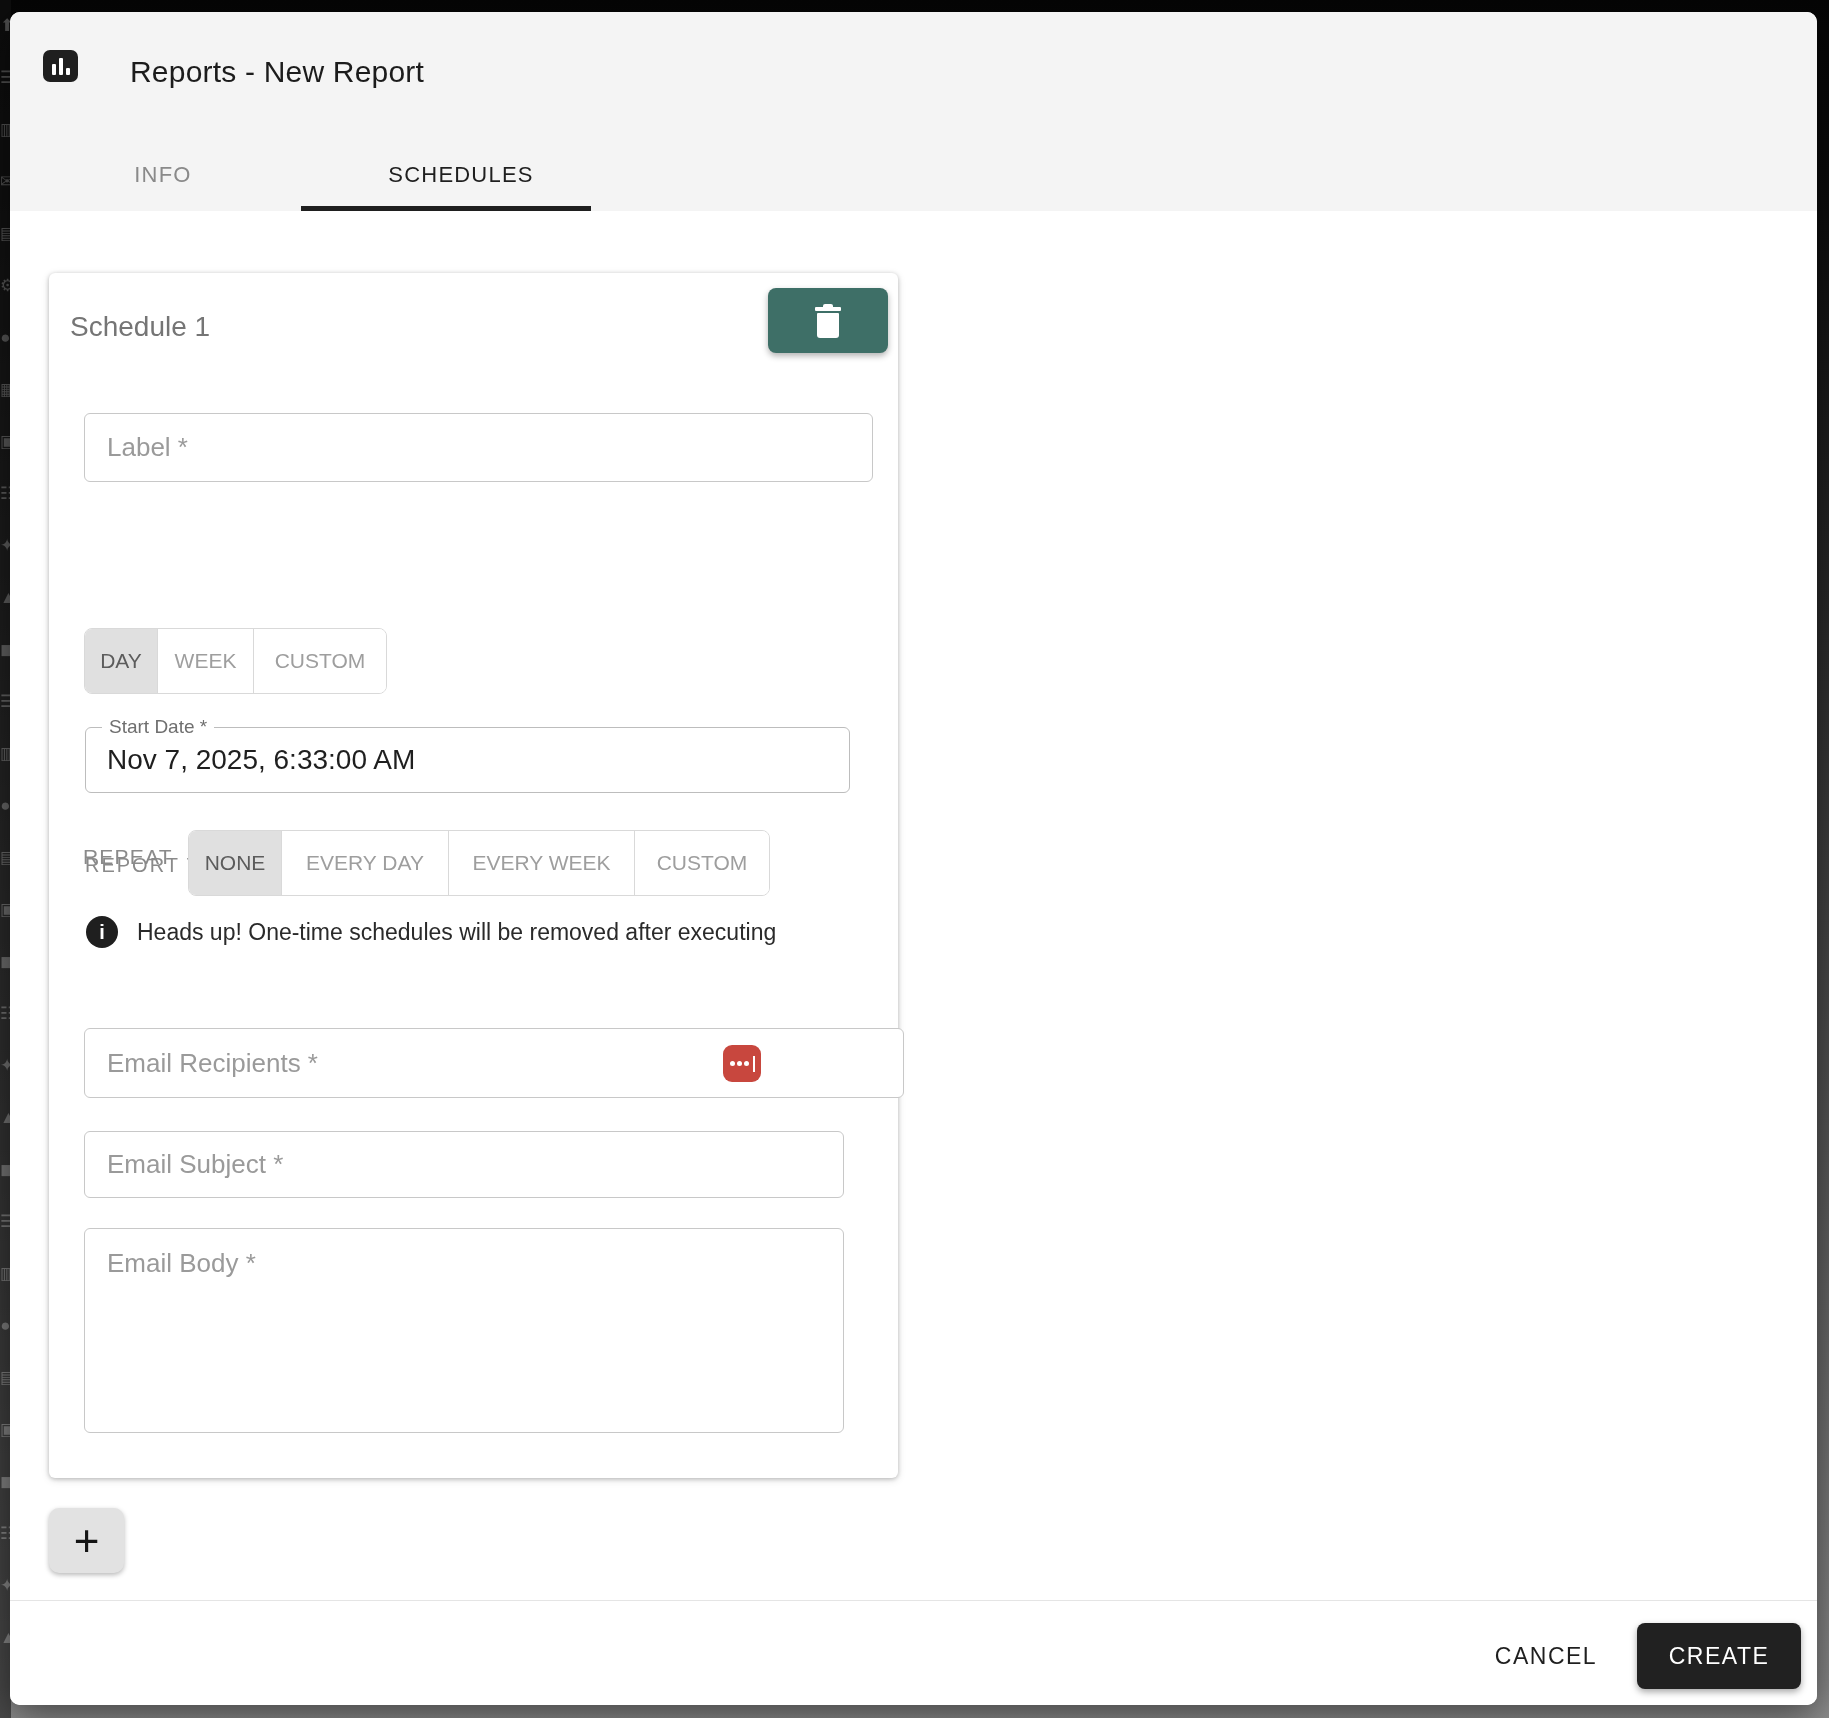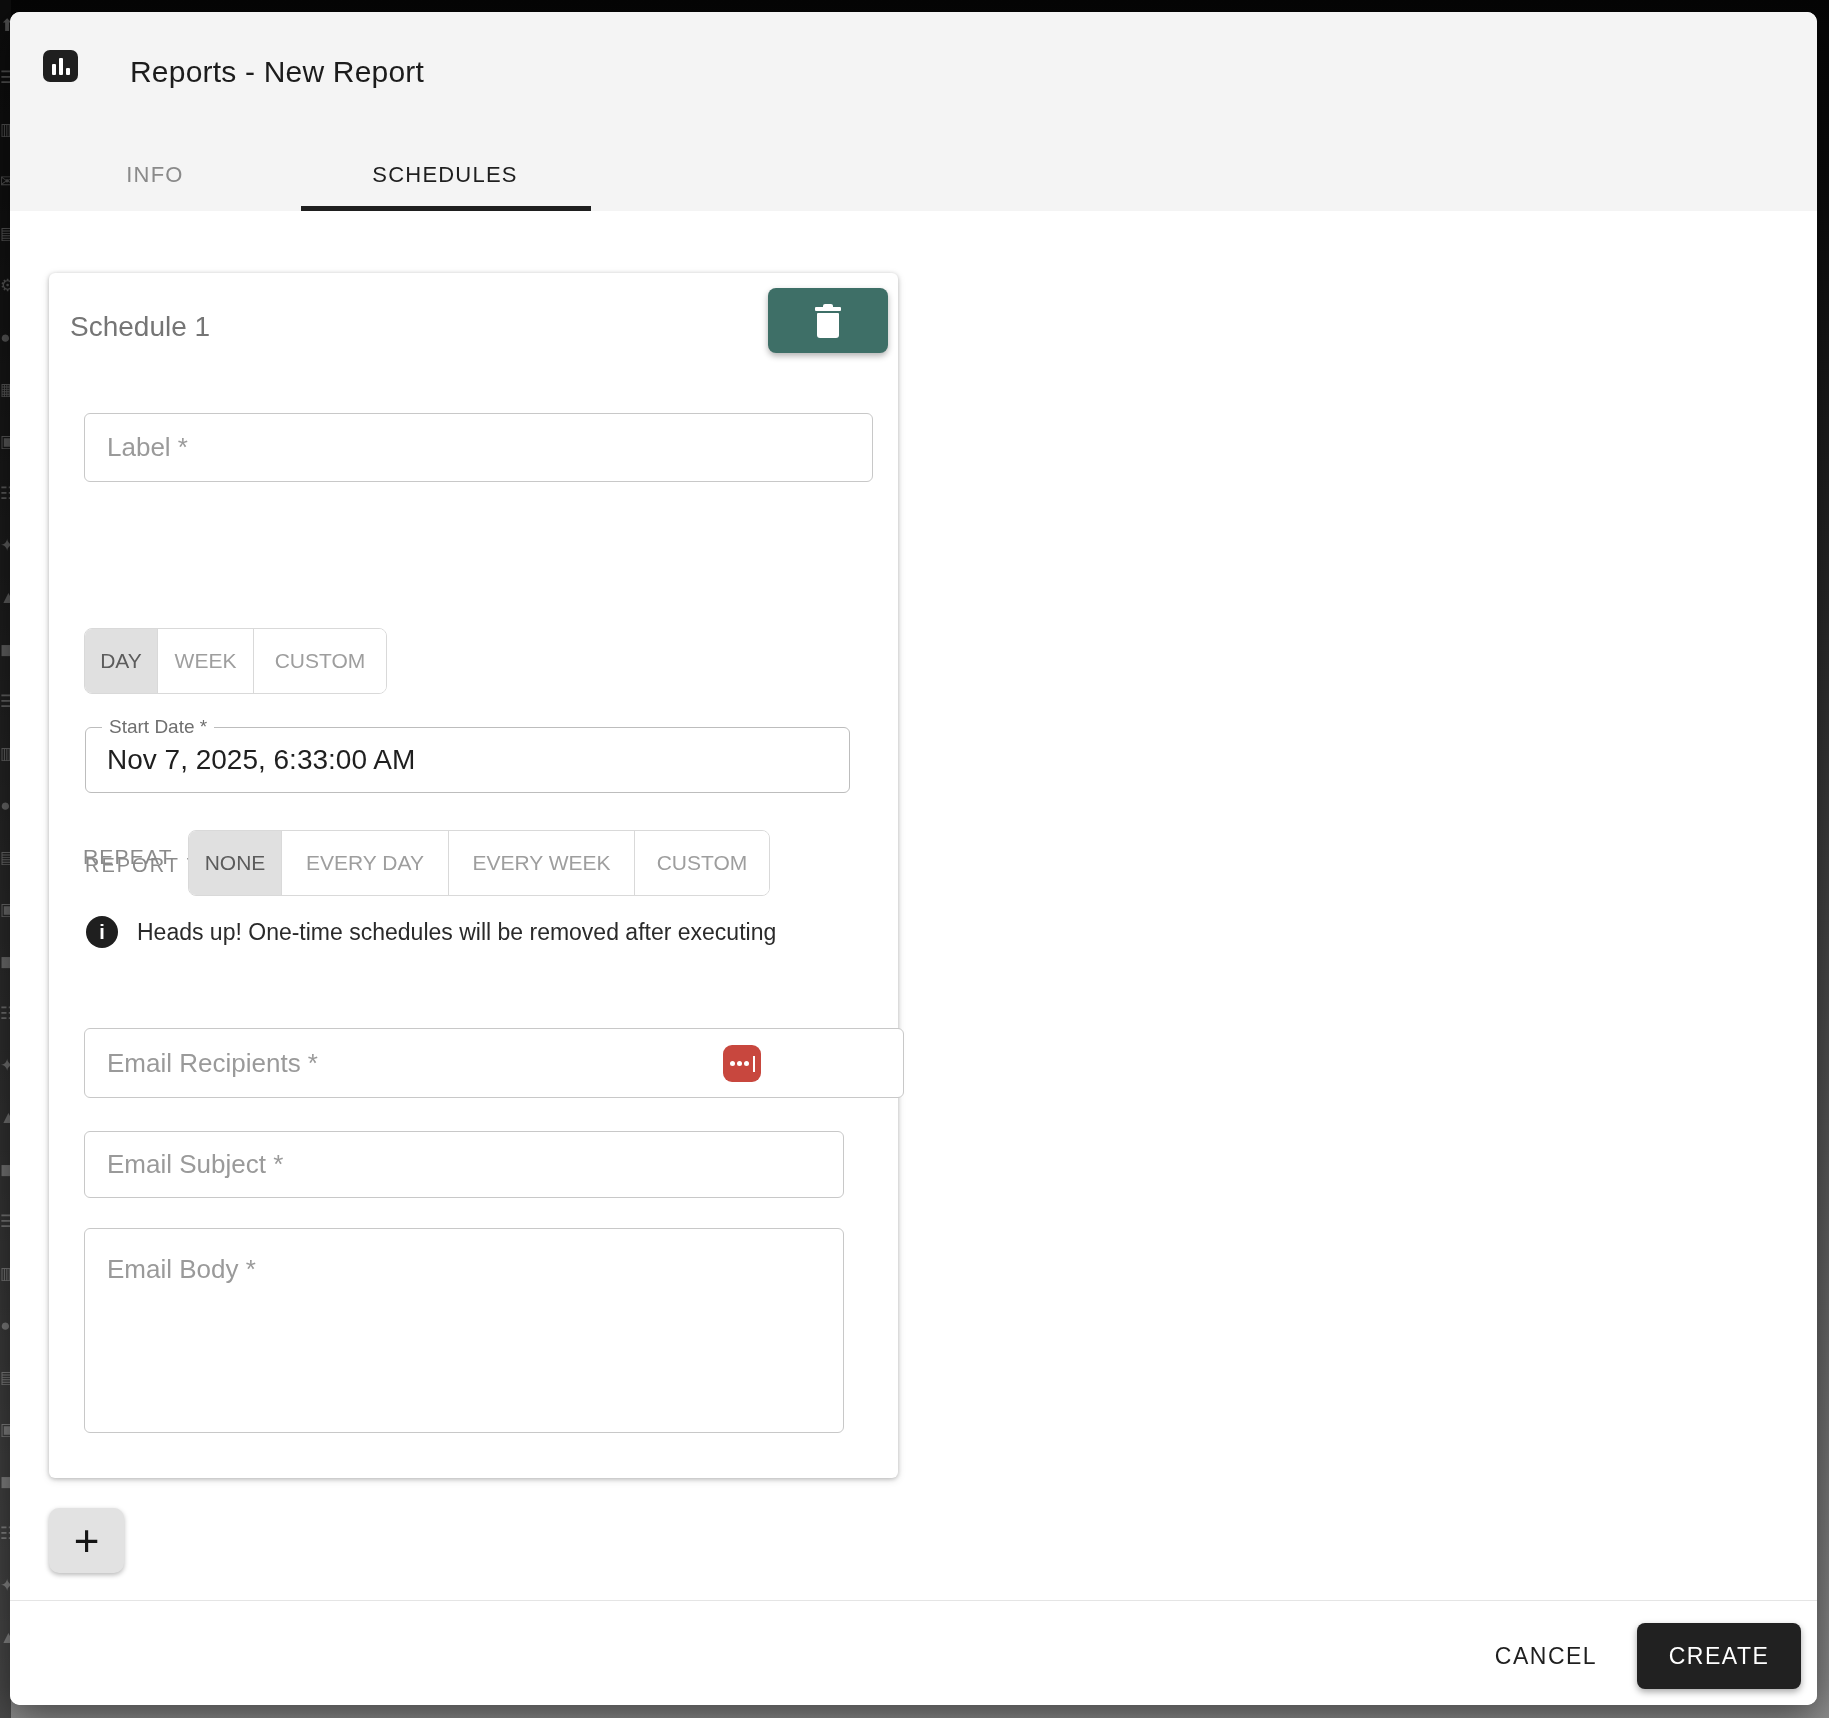--- a/index.html
+++ b/index.html
@@ -40,21 +40,21 @@
   .app-icon .bar.b2 { height: 17px; }
   .app-icon .bar.b3 { height: 7px; }
   .modal-title {
     position: absolute; left: 120px; top: 40px; height: 40px; line-height: 40px;
     font-size: 30px; color: #1c1c1c; letter-spacing: .2px;
   }
   .tabs { position: absolute; left: 0; bottom: 0; height: 72px; display: flex; }
   .tab {
     width: 290px; height: 72px; display: flex; align-items: center; justify-content: center;
     font-size: 22px; font-weight: 500; letter-spacing: 1.2px; color: #8a8a8a;
-    cursor: pointer; background: transparent; border: none;
+    cursor: pointer; background: transparent; border: none; margin-left: 8px;
   }
   .tab.active { color: #1f1f1f; }
   .tab-indicator {
     position: absolute; left: 291px; bottom: 0; width: 290px; height: 5px;
     background: #1f1f1f;
   }
 
   
   .schedule-card {
     position: absolute; left: 39px; top: 261px; width: 849px; height: 1205px;
@@ -145,21 +145,21 @@
     position: absolute; left: 674px; top: 772px; width: 38px; height: 37px;
     background: #c8473e; border-radius: 9px; cursor: pointer; border: none;
     display: flex; align-items: center; justify-content: center; gap: 2px;
   }
   .pw-icon .dot { width: 5px; height: 5px; background: #fff; border-radius: 50%; }
   .pw-icon .caret { width: 2px; height: 16px; background: #fff; margin-left: 2px; }
 
   .subject-input { left: 35px; top: 858px; width: 760px; height: 67px; }
   .body-textarea {
     left: 35px; top: 955px; width: 760px; height: 205px;
-    padding: 24px 22px; resize: none; line-height: 1.3;
+    padding: 18px 22px; resize: none; line-height: 1.3;
   }
 
   .add-schedule-button {
     position: absolute; left: 39px; top: 1496px; width: 75px; height: 65px;
     background: #e2e2e2; border: none; border-radius: 10px;
     box-shadow: 0 2px 5px rgba(0,0,0,.28);
     font-size: 44px; font-weight: 300; color: #141414; line-height: 60px;
     cursor: pointer; font-family: "Liberation Sans", sans-serif;
   }
 

